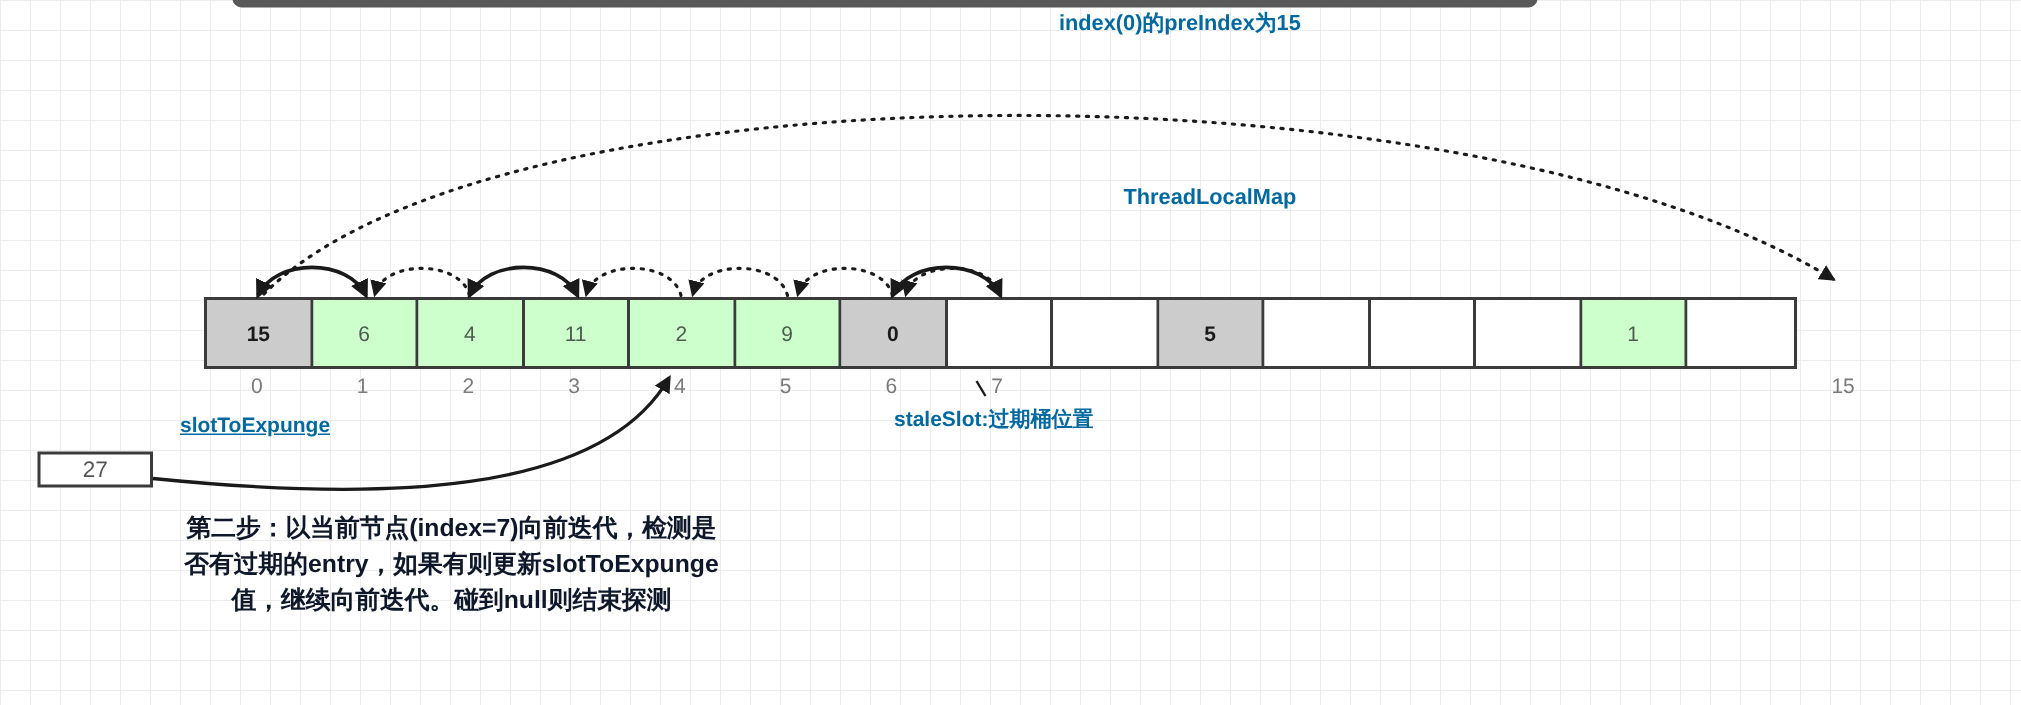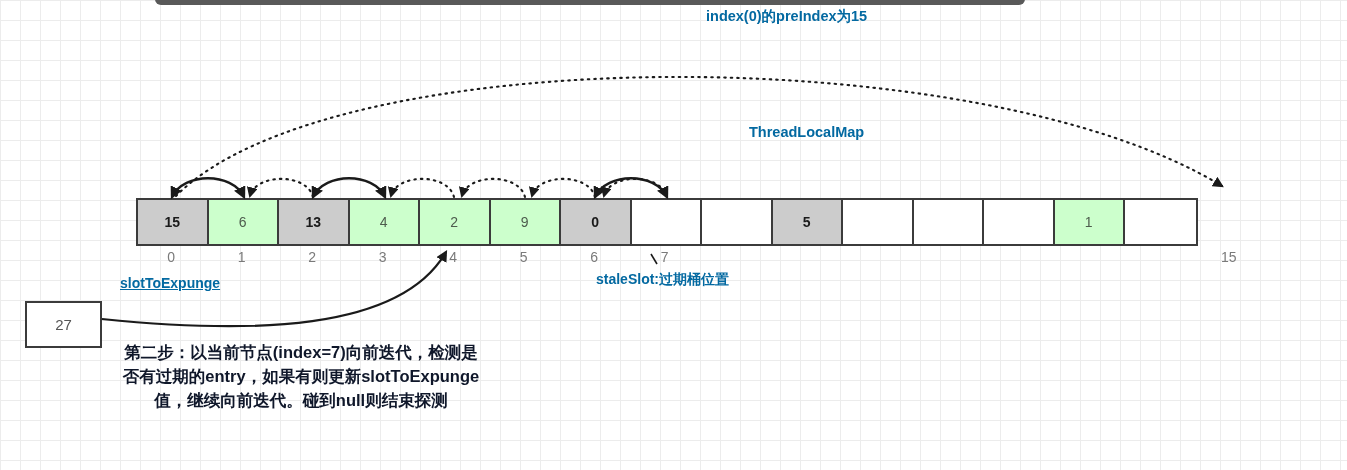--- a/index.html
+++ b/index.html
@@ -108,21 +108,21 @@
     color: #7a7a7a;
   }
   .idx.blank { color: transparent; }
 
   
   #value-box {
     position: absolute;
     left: 25px;
     top: 301px;
     width: 77px;
-    height: 47px;
+    height: 24px;
     border: 2px solid #3b3b3b;
     background: #ffffff;
     box-sizing: border-box;
     display: flex;
     align-items: center;
     justify-content: center;
     font-size: 15px;
     color: #555555;
   }
 
@@ -154,22 +154,22 @@
 
 <div id="top-bar"></div>
 
 <div class="lbl lbl-bold" id="title-preindex">index(0)的preIndex为15</div>
 
 <div class="lbl lbl-bold" id="label-threadlocalmap">ThreadLocalMap</div>
 
 <div id="array">
     <div class="cell gray">15</div>
     <div class="cell green">6</div>
-    <div class="cell gray">13</div>
     <div class="cell green">4</div>
+    <div class="cell green">11</div>
     <div class="cell green">2</div>
     <div class="cell green">9</div>
     <div class="cell gray">0</div>
     <div class="cell empty"></div>
     <div class="cell empty"></div>
     <div class="cell gray">5</div>
     <div class="cell empty"></div>
     <div class="cell empty"></div>
     <div class="cell empty"></div>
     <div class="cell green">1</div>

